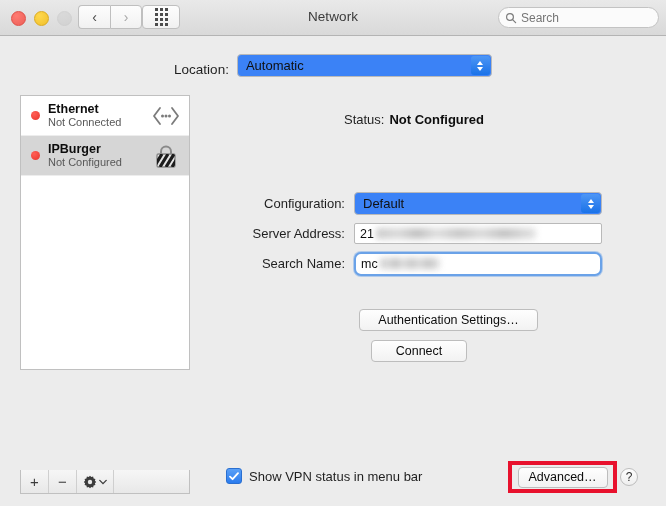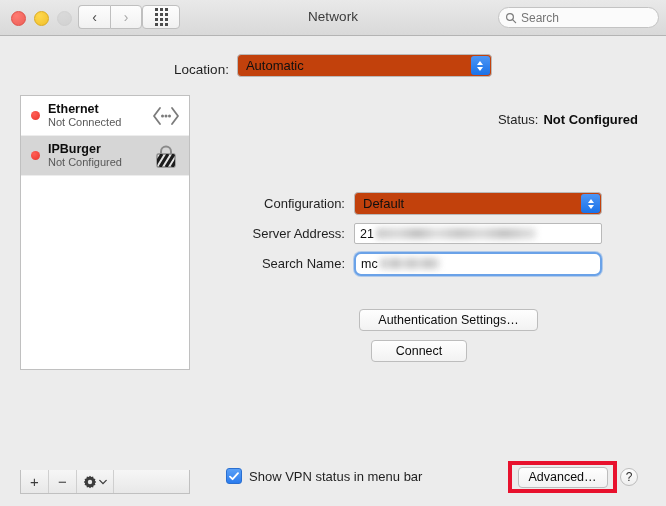--- a/index.html
+++ b/index.html
@@ -133,21 +133,21 @@
     display: flex;
     align-items: flex-end;
     justify-content: center;
     gap: 8px;
   }
   .locrow .lbl { font-size: 13.5px; color: #1f1f1f; }
   .popup {
     position: relative;
     width: 255px;
     height: 23px;
-    background: #c2410c;
+    background: #3b82f6;
     border: 1px solid #b9b9b9;
     border-radius: 4px;
     box-sizing: border-box;
     display: flex;
     align-items: center;
     padding-left: 8px;
     font-size: 13px;
     color: #101010;
   }
   .popup .arrowbox {
@@ -223,21 +223,21 @@
     color: #3c3c3c;
   }
   .sbbtn.gear { width: 36px; gap: 2px; font-size: 13px; }
 
   
   .status-row {
     position: absolute;
     top: 112px;
     left: 190px;
     right: 28px;
-    text-align: right;
+    text-align: center;
     font-size: 13px;
   }
   .status-row .k { color: #1f1f1f; }
   .status-row .v { color: #0d0d0d; font-weight: 700; margin-left: 5px; }
 
   .form {
     position: absolute;
     top: 192px;
     left: 226px;
   }

